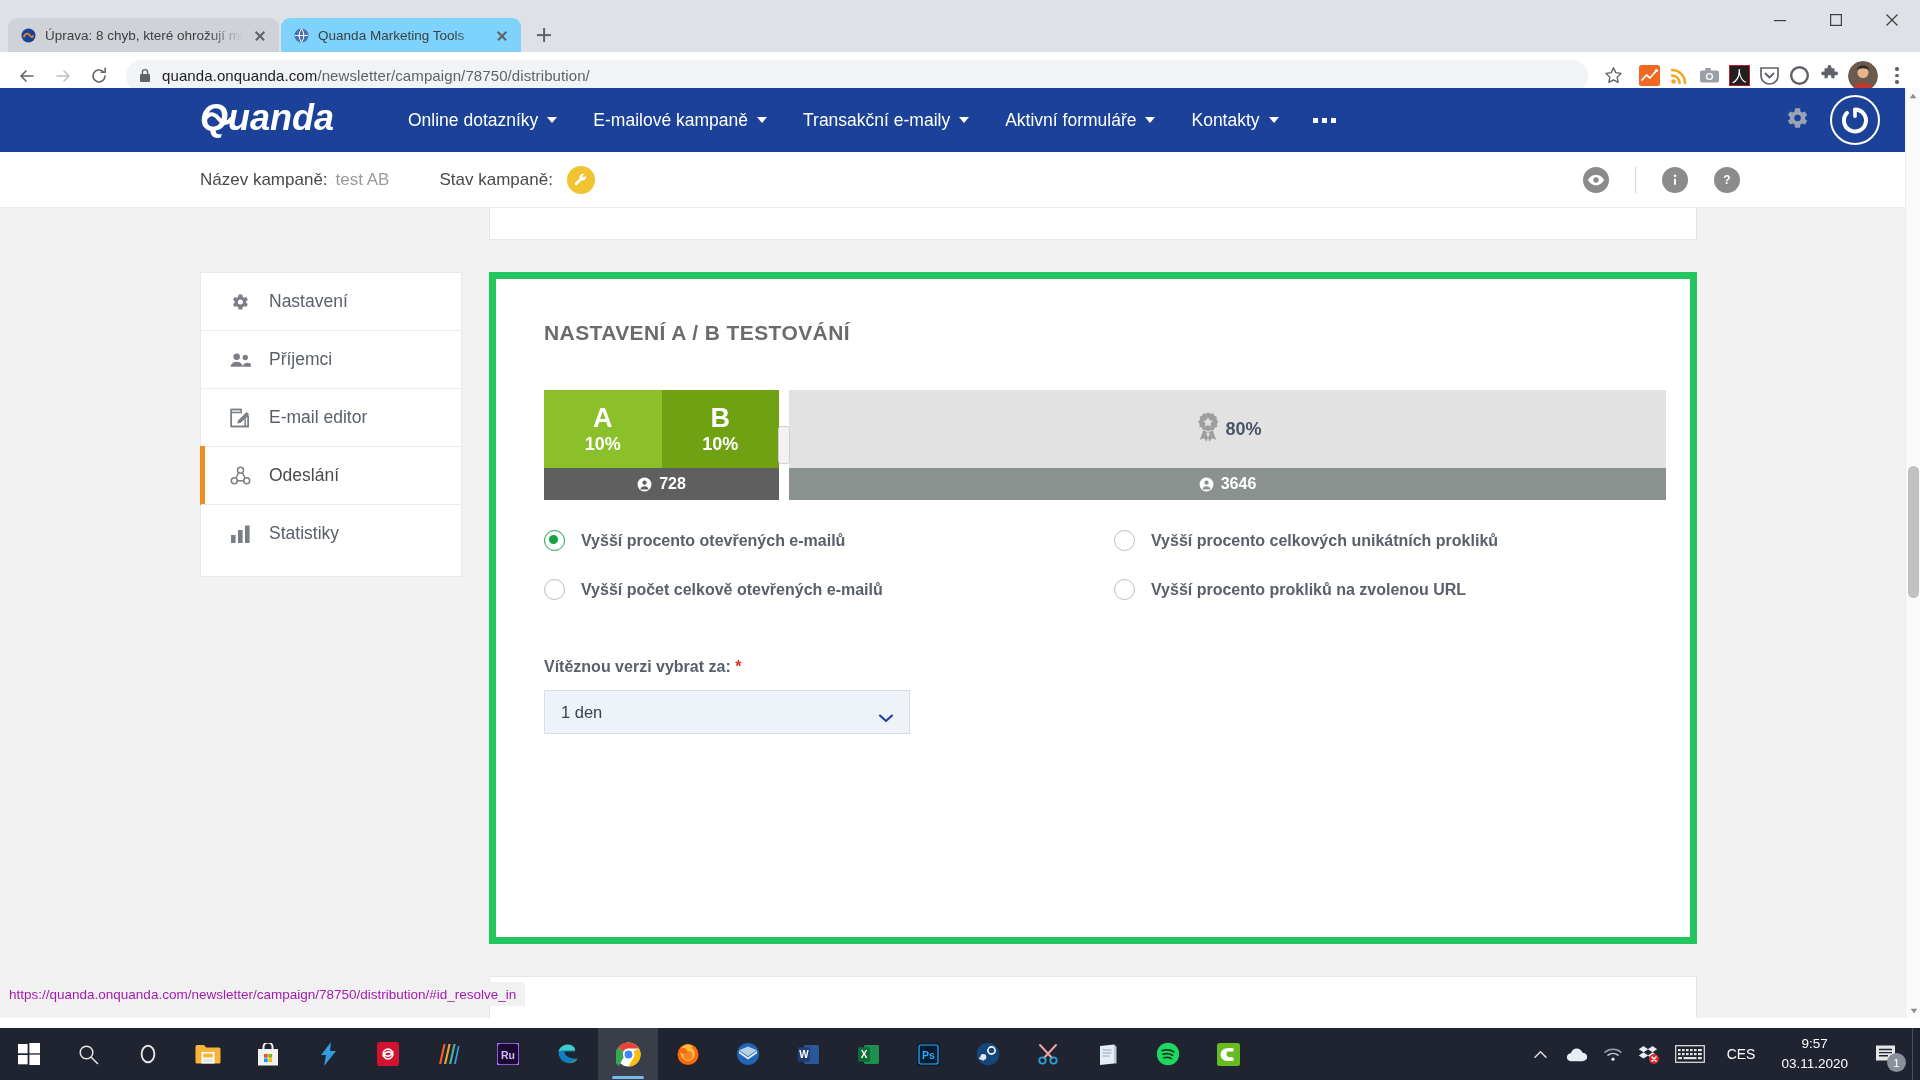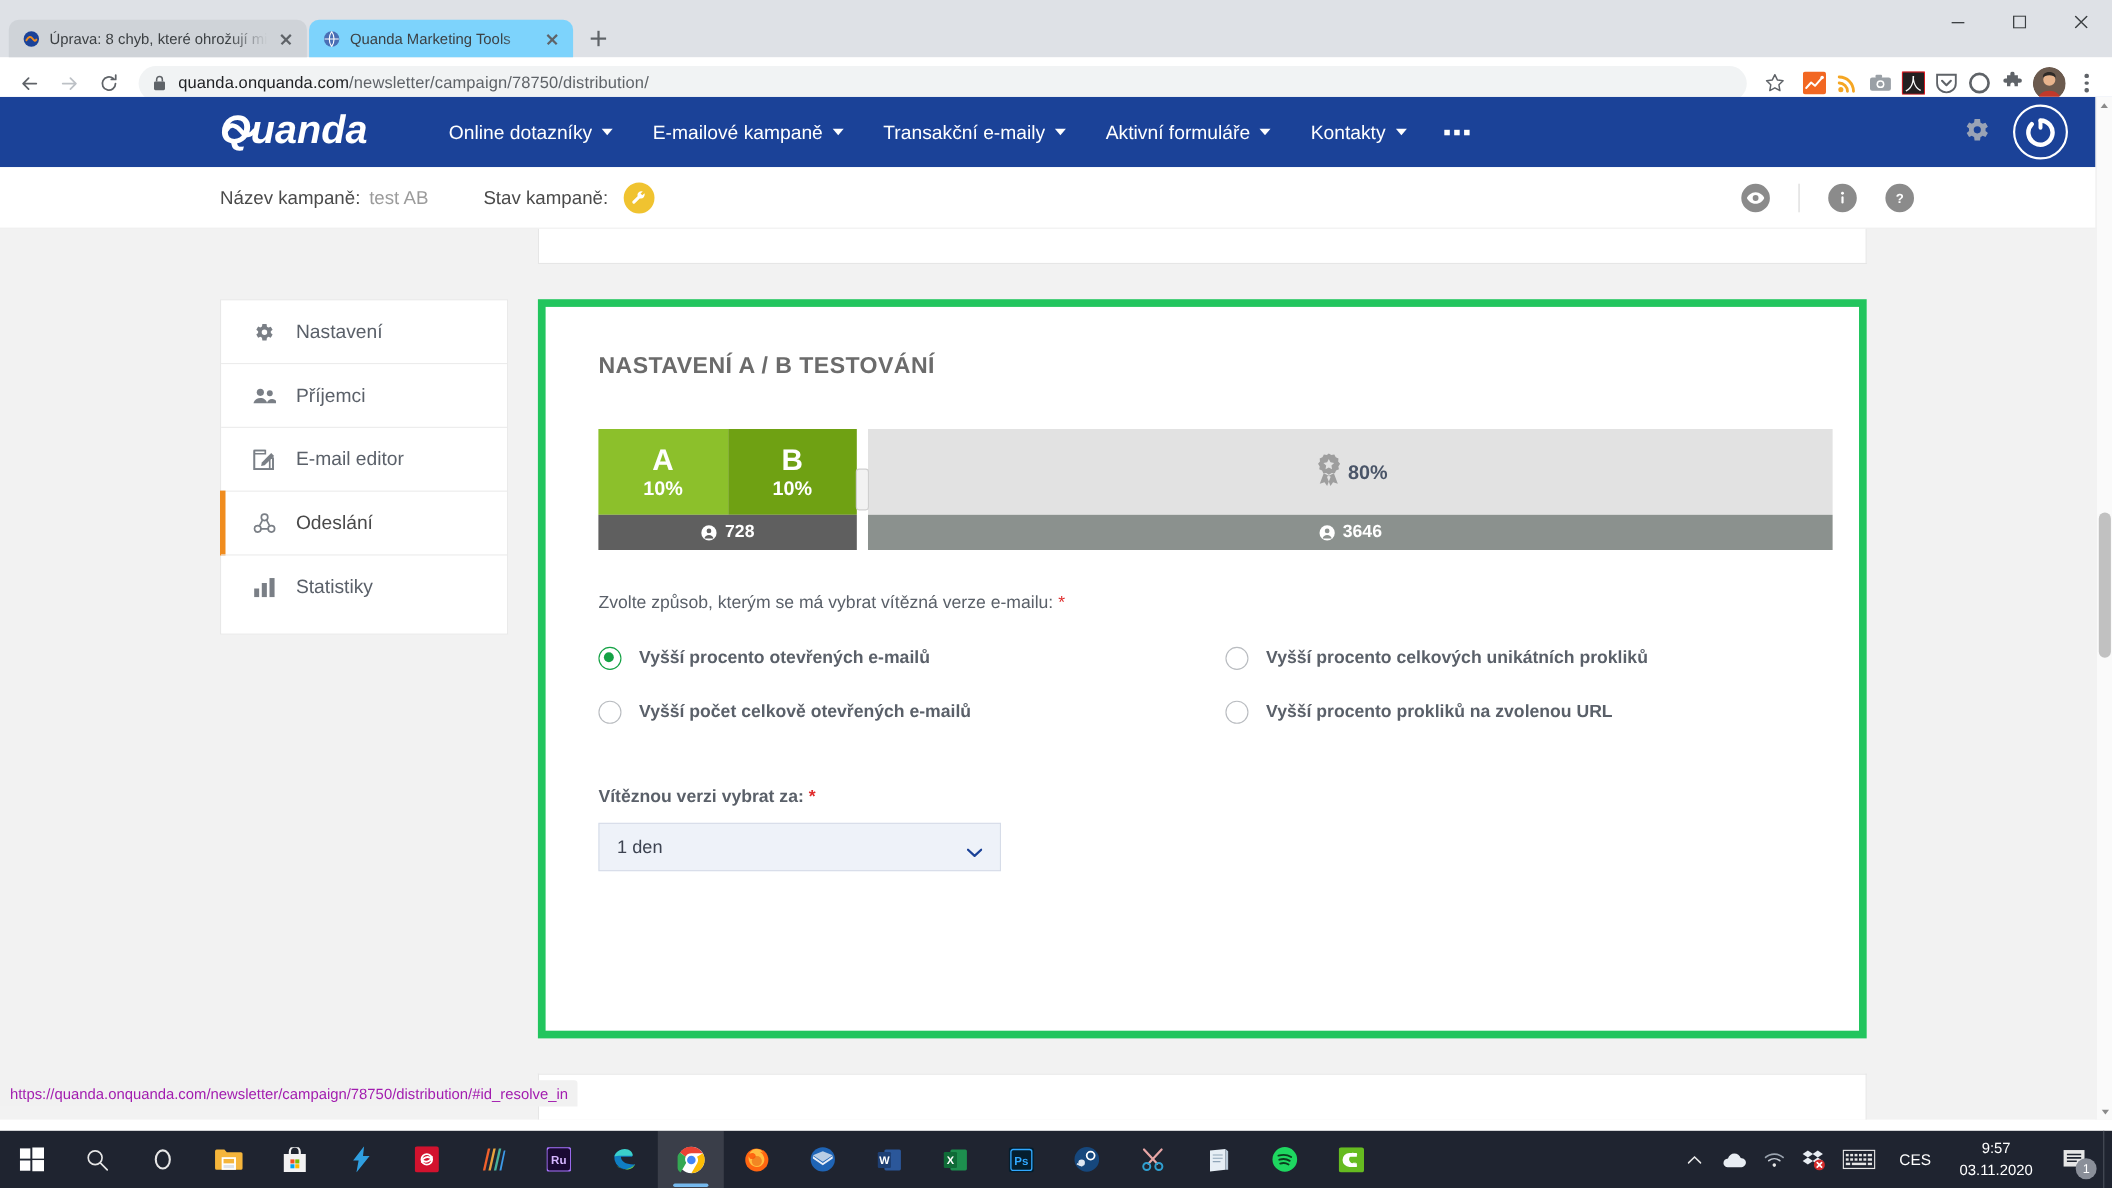--- a/index.html
+++ b/index.html
@@ -591,24 +591,20 @@
               <svg width="15" height="15" viewBox="0 0 16 16">
                   <circle cx="8" cy="8" r="7.4" fill="#fff"></circle>
                   <circle cx="8" cy="6" r="2.3" fill="#8b918e"></circle>
                   <path d="M3.6 13.4c.5-2.3 2.2-3.5 4.4-3.5s3.9 1.2 4.4 3.5z" fill="#8b918e"></path>
                 </svg>
               <span>3646</span>
             </div>
           </div>
         </div>
 
-        <div class="q-label">
-          <span>Zvolte způsob, kterým se má vybrat vítězná verze e-mailu:</span>
-          <span class="req">*</span>
-        </div>
 
         <div class="radio-grid">
           <label class="radio-row">
             <span class="radio sel"></span>
             <span class="radio-label">Vyšší procento otevřených e-mailů</span>
           </label>
           <label class="radio-row">
             <span class="radio"></span>
             <span class="radio-label">Vyšší procento celkových unikátních prokliků</span>
           </label>

